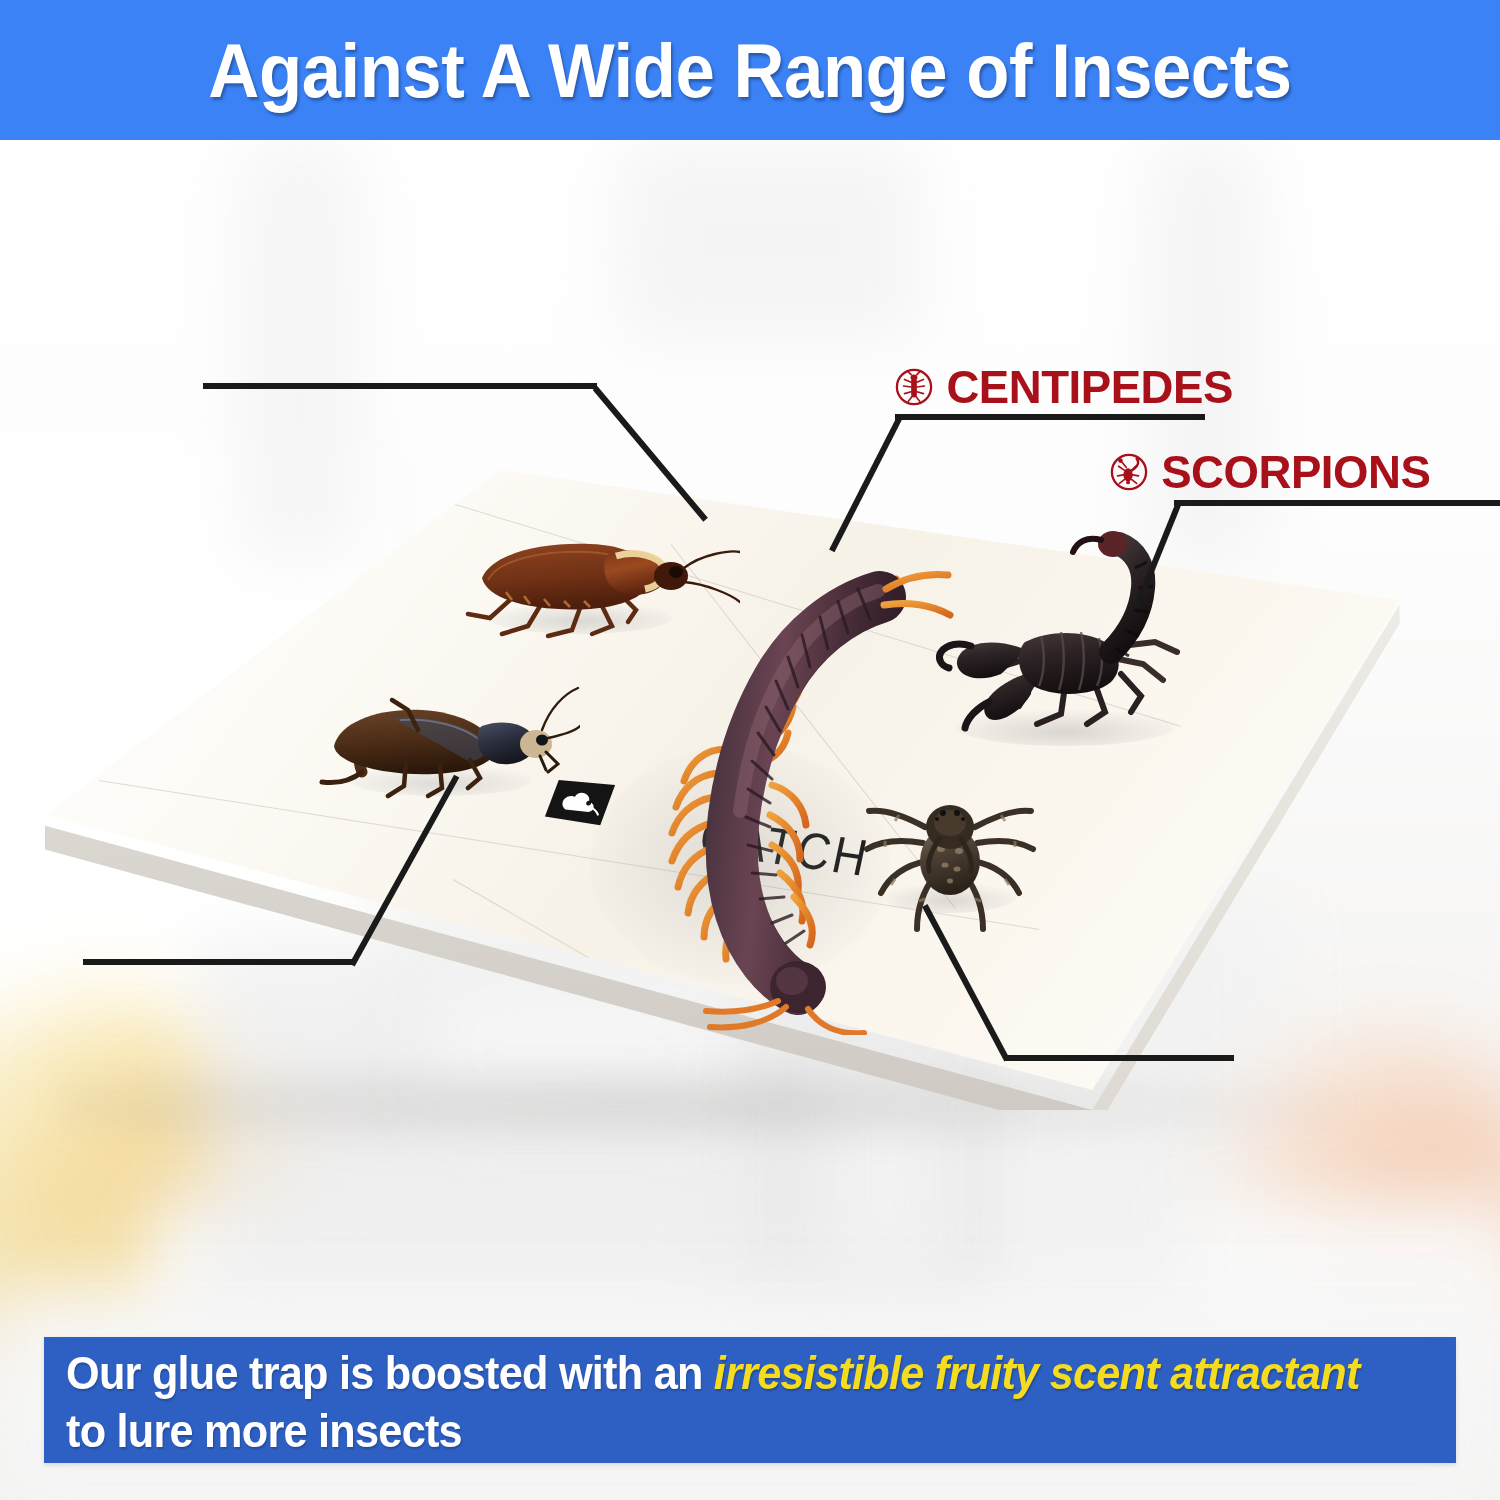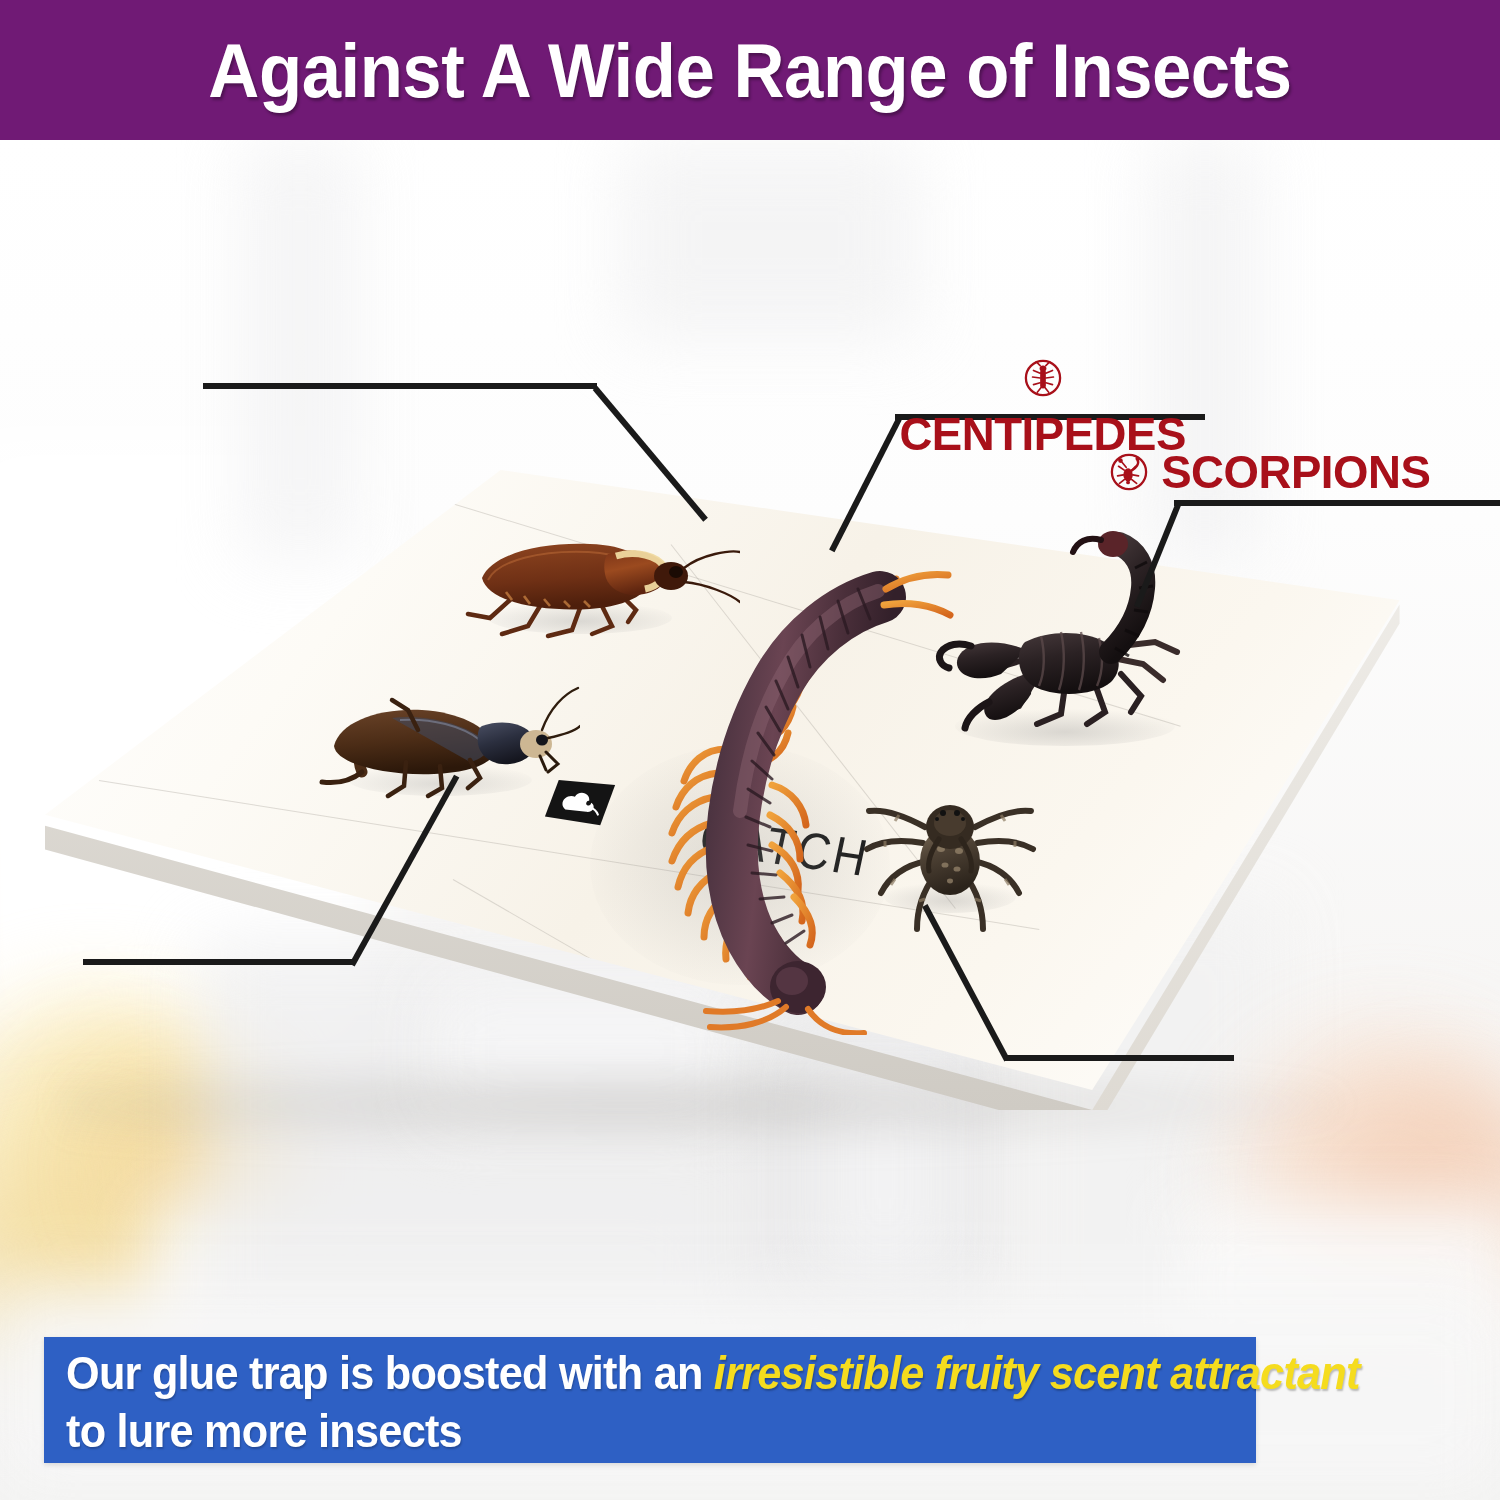--- a/index.html
+++ b/index.html
@@ -21,39 +21,39 @@
     position: absolute; left: 0; top: 140px; width: 1500px; height: 1360px;
     overflow: hidden;
     background: linear-gradient(180deg,#ffffff 0%, #fdfdfd 28%, #f7f6f5 62%, #f3f2f1 100%);
   }
   .blur-blob { position: absolute; border-radius: 50%; filter: blur(46px); }
   .blur-rect { position: absolute; filter: blur(34px); }
 
   
   #top-banner {
     position: absolute; left: 0; top: 0; width: 1500px; height: 140px;
-    background: #701a75;
+    background: #3b82f6;
     z-index: 40;
   }
   #top-banner-title {
     position: absolute; left: 0; top: 0; width: 1500px; height: 140px;
     display: flex; align-items: center; justify-content: center;
     color: #ffffff;
     font-family: "Liberation Sans", sans-serif;
     font-weight: bold;
     font-size: 76px;
     letter-spacing: -0.5px;
     transform: scaleX(0.93);
     text-shadow: 2px 3px 3px rgba(0,0,0,0.30);
     white-space: nowrap;
   }
 
   
   #bottom-banner {
-    position: absolute; left: 44px; top: 1337px; width: 1212px; height: 126px;
+    position: absolute; left: 44px; top: 1337px; width: 1412px; height: 126px;
     background: #2e60c4;
     z-index: 40;
     box-shadow: 0 2px 5px rgba(0,0,0,0.12);
   }
   #bottom-banner-text {
     position: absolute; left: 22px; top: 7px; width: 1390px;
     color: #ffffff;
     font-family: "Liberation Sans", sans-serif;
     font-weight: bold;
     font-size: 46px;
@@ -533,21 +533,21 @@
   <div class="label-rule" style="left:1174px;top:500px;width:326px;"></div>
   <div class="leader" style="left:1178px;top:502px;width:110px;height:6px;transform:rotate(112deg);"></div>
 
   <div class="label-rule" style="left:83px;top:959px;width:272px;"></div>
   <div class="leader" style="left:352px;top:962px;width:216px;height:6px;transform:rotate(-61deg);transform-origin:left center;"></div>
 
   <div class="label-rule" style="left:1004px;top:1055px;width:230px;"></div>
   <div class="leader" style="left:1007px;top:1057px;width:175px;height:6px;transform:rotate(-118deg);transform-origin:left center;"></div>
 
 
-  <div class="label" style="left:895px;top:359px;flex-direction:column;">
+  <div class="label" style="left:895px;top:359px;">
     <svg class="label-icon" viewBox="0 0 40 40" aria-hidden="true">
       <circle cx="20" cy="20" r="18" fill="none" stroke="#a8101a" stroke-width="2.4"></circle>
       <rect x="17" y="11" width="6" height="20" rx="3" fill="#a8101a"></rect>
       <ellipse cx="20" cy="10" rx="3.6" ry="3.2" fill="#a8101a"></ellipse>
       <g stroke="#a8101a" stroke-width="1.7" stroke-linecap="round">
         <path d="M17 7 L13 3"></path>
           <path d="M23 7 L27 3"></path>
         <path d="M17 15 L10 12"></path>
           <path d="M23 15 L30 12"></path>
         <path d="M17 20 L9 19"></path>

